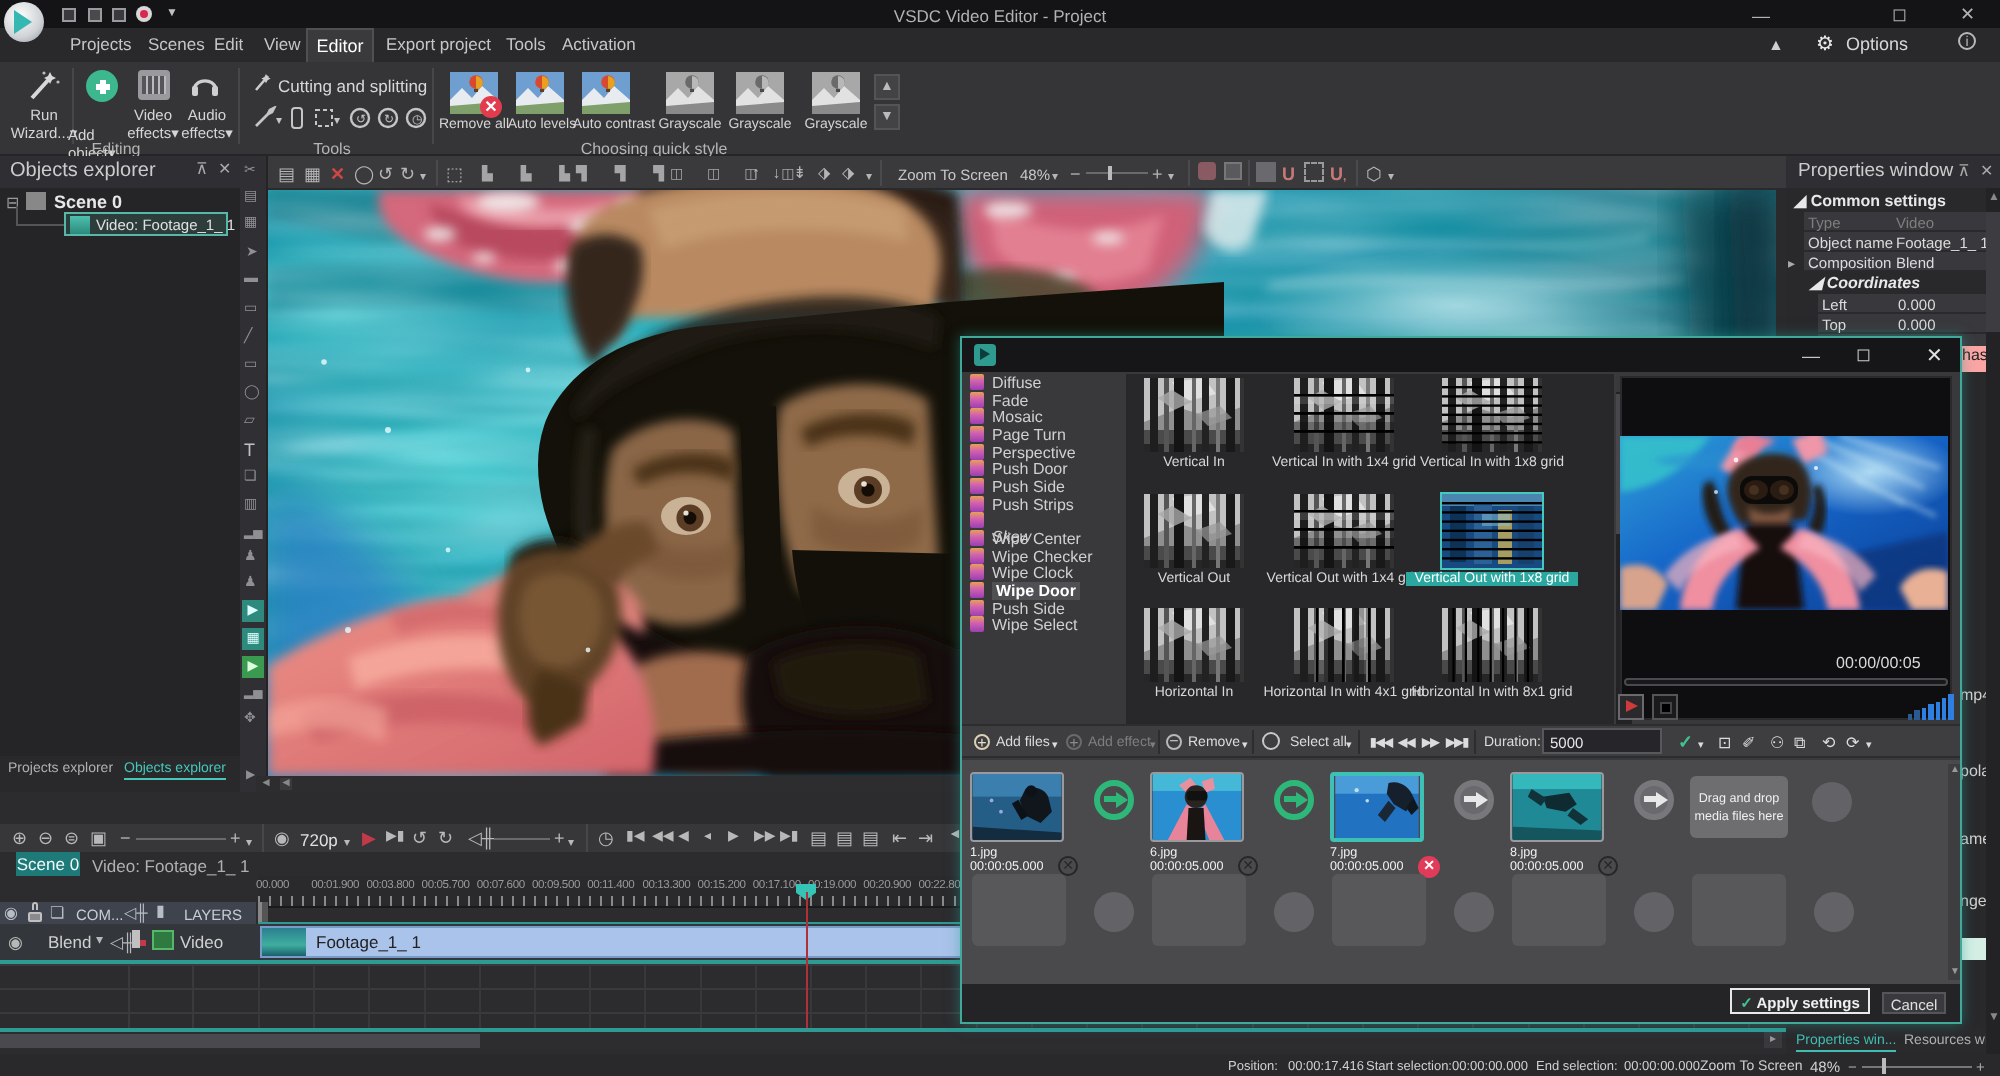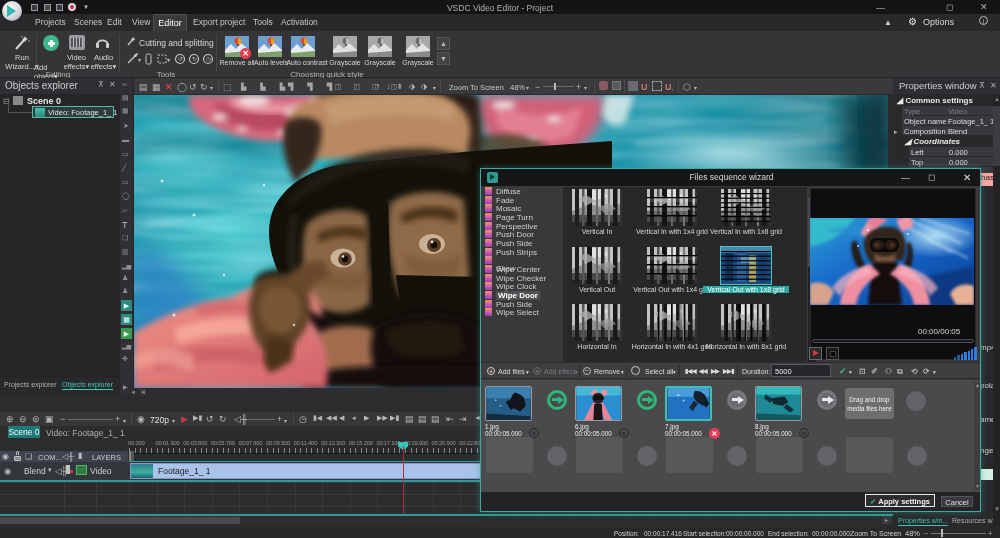--- a/index.html
+++ b/index.html
@@ -671,21 +671,20 @@
             <rect y="31.6" width="50" height="1.2"></rect>
           </g>
         </g>
 </defs>
 </svg>
 <div id="dialog" class="abs" style="left:480px;top:168px;width:501px;height:344px;background:#39393c;border:1px solid #3fa99c;box-shadow:0 0 6px rgba(40,160,150,.5);overflow:hidden;font-family:'Liberation Sans',sans-serif;">
 
   <div class="abs" style="left:0;top:0;width:501px;height:17px;background:#161619;"></div>
   <div class="abs" style="left:6px;top:3px;width:11px;height:11px;background:#2e9a90;border-radius:2px;"></div>
   <div class="abs" style="left:8.5px;top:5px;width:0;height:0;border-left:5px solid #0d3d3a;border-top:3.5px solid transparent;border-bottom:3.5px solid transparent;"></div>
-  <div class="abs" style="left:0;top:3px;width:501px;text-align:center;color:#dcdcdc;font-size:8.5px;">Files sequence wizard</div>
   <div class="abs" style="left:420px;top:4px;color:#c8c8c8;font-size:9px;">—</div>
   <div class="abs" style="left:447px;top:3px;color:#c8c8c8;font-size:9px;">◻</div>
   <div class="abs" style="left:482px;top:3px;color:#e0e0e0;font-size:10px;">✕</div>
 
   <div id="translist" class="abs" style="left:2px;top:18px;width:80px;height:175px;">
         <div class="abs" style="left:2px;top:0.0px;width:7px;height:8px;border-radius:1px;background:linear-gradient(180deg,#e8a058,#d060b0 45%,#9a40b0 100%);"></div>
         <div class="abs" style="left:13px;top:0.0px;color:#d0d0d0;font-size:8px;line-height:9px;white-space:nowrap;">Diffuse</div>
         <div class="abs" style="left:2px;top:8.7px;width:7px;height:8px;border-radius:1px;background:linear-gradient(180deg,#e8a058,#d060b0 45%,#9a40b0 100%);"></div>
         <div class="abs" style="left:13px;top:8.7px;color:#d0d0d0;font-size:8px;line-height:9px;white-space:nowrap;">Fade</div>
         <div class="abs" style="left:2px;top:17.3px;width:7px;height:8px;border-radius:1px;background:linear-gradient(180deg,#e8a058,#d060b0 45%,#9a40b0 100%);"></div>

